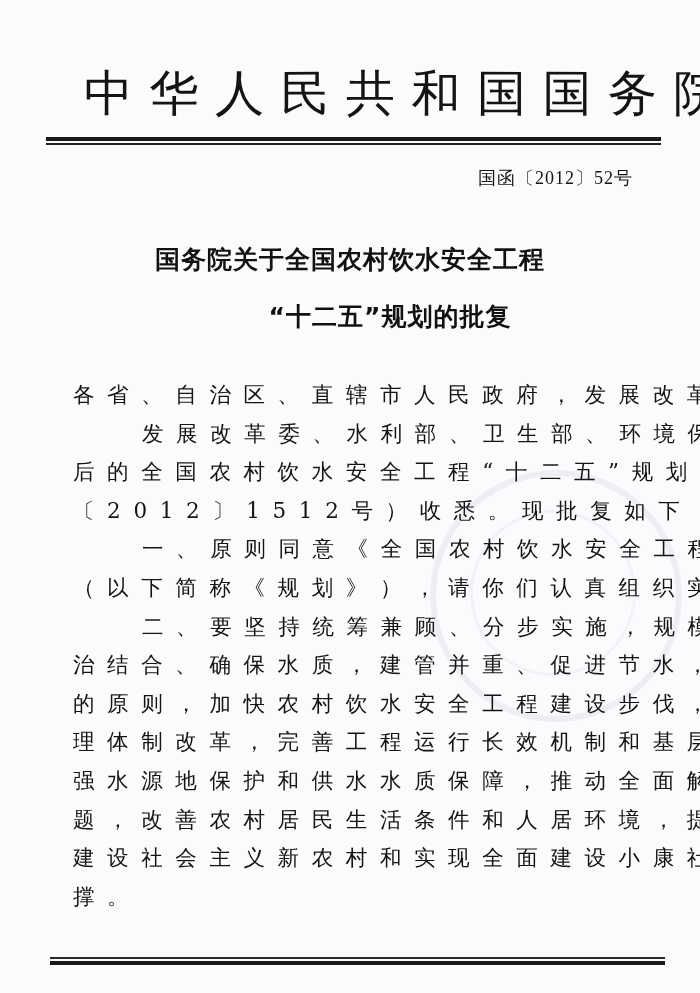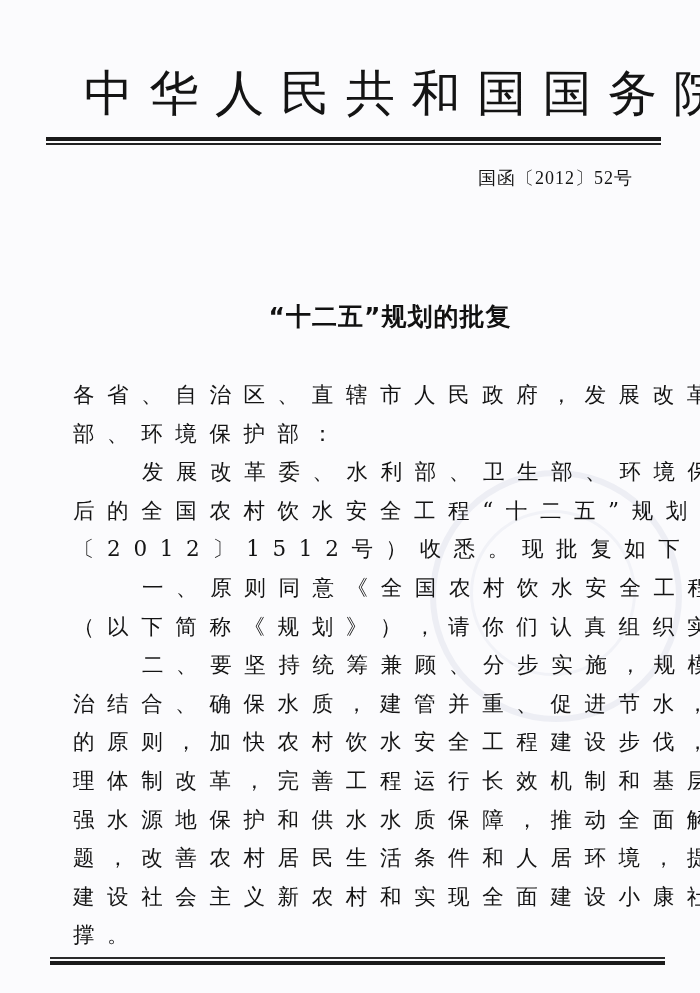--- a/index.html
+++ b/index.html
@@ -61,25 +61,25 @@
     <div class="stamp"></div>
     <div class="stamp-inner"></div>
   </div>
 
   <div class="header-title">中华人民共和国国务院</div>
   <div class="rule-top-thick"></div>
   <div class="rule-top-thin"></div>
 
   <div class="doc-number">国函〔2012〕52号</div>
 
+  <div class="title l1">国务院关于全国农村饮水安全工程</div>
   <div class="title l2">“十二五”规划的批复</div>
 
   <div class="body">
     <div class="line">各省、自治区、直辖市人民政府，发展改革委、水利部、卫生</div>
-    <div class="line">部、环境保护部：</div>
     <div class="line indent">发展改革委、水利部、卫生部、环境保护部《关于报送修改</div>
     <div class="line">后的全国农村饮水安全工程“十二五”规划的请示》（发改农经</div>
     <div class="line">〔2012〕1512号）收悉。现批复如下：</div>
     <div class="line indent">一、原则同意《全国农村饮水安全工程“十二五”规划》</div>
     <div class="line">（以下简称《规划》），请你们认真组织实施。</div>
     <div class="line indent">二、要坚持统筹兼顾、分步实施，规模发展、注重实效，防</div>
     <div class="line">治结合、确保水质，建管并重、促进节水，政府主导、农民参与</div>
     <div class="line">的原则，加快农村饮水安全工程建设步伐，深化农村供水工程管</div>
     <div class="line">理体制改革，完善工程运行长效机制和基层社会化服务体系，加</div>
     <div class="line">强水源地保护和供水水质保障，推动全面解决农村饮水安全问</div>

